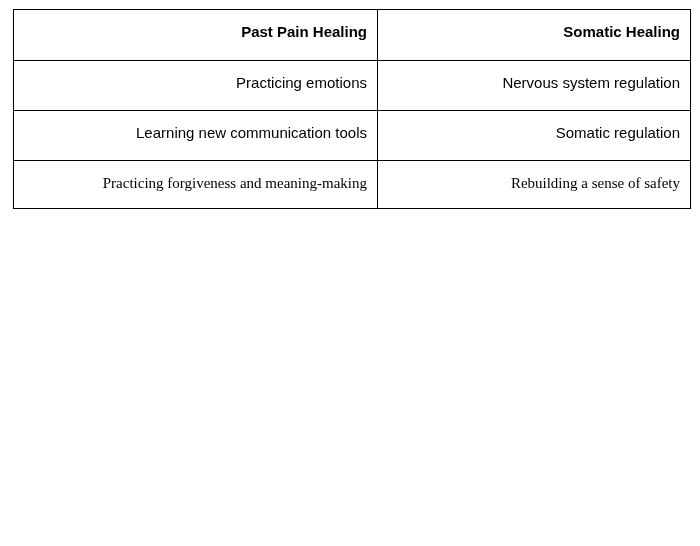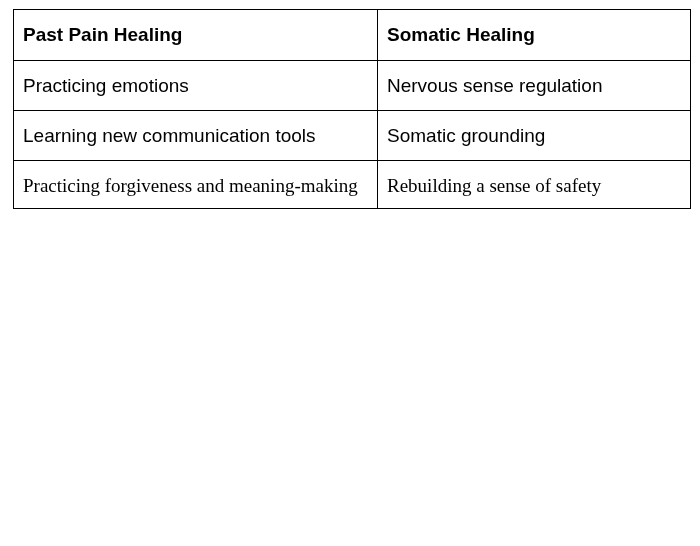--- a/index.html
+++ b/index.html
@@ -32,23 +32,23 @@
     table-layout: fixed;
   }
 
   .comparison-table col.col-left  { width: 364px; }
   .comparison-table col.col-right { width: 313px; }
 
   .comparison-table th,
   .comparison-table td {
     border: 1px solid #000000;
     vertical-align: top;
-    text-align: left;
+    text-align: right;
     padding: 13px 10px 10px 9px;
-    font-size: 19px;
+    font-size: 15px;
     line-height: 1.25;
     font-weight: normal;
     color: #000000;
     height: 50px;
     box-sizing: border-box;
   }
 
   .comparison-table thead th {
     font-weight: bold;
     height: 51px;
@@ -82,26 +82,26 @@
       <tr>
         <th>Past Pain Healing</th>
         <th>Somatic Healing</th>
       </tr>
     </thead>
 
     <tbody>
 
       <tr>
         <td>Practicing emotions</td>
-        <td>Nervous sense regulation</td>
+        <td>Nervous system regulation</td>
       </tr>
 
       <tr>
         <td>Learning new communication tools</td>
-        <td>Somatic grounding</td>
+        <td>Somatic regulation</td>
       </tr>
 
 
       <tr class="row-tall">
         <td>Practicing forgiveness and meaning-making</td>
         <td>Rebuilding a sense of safety</td>
       </tr>
 
 
 

